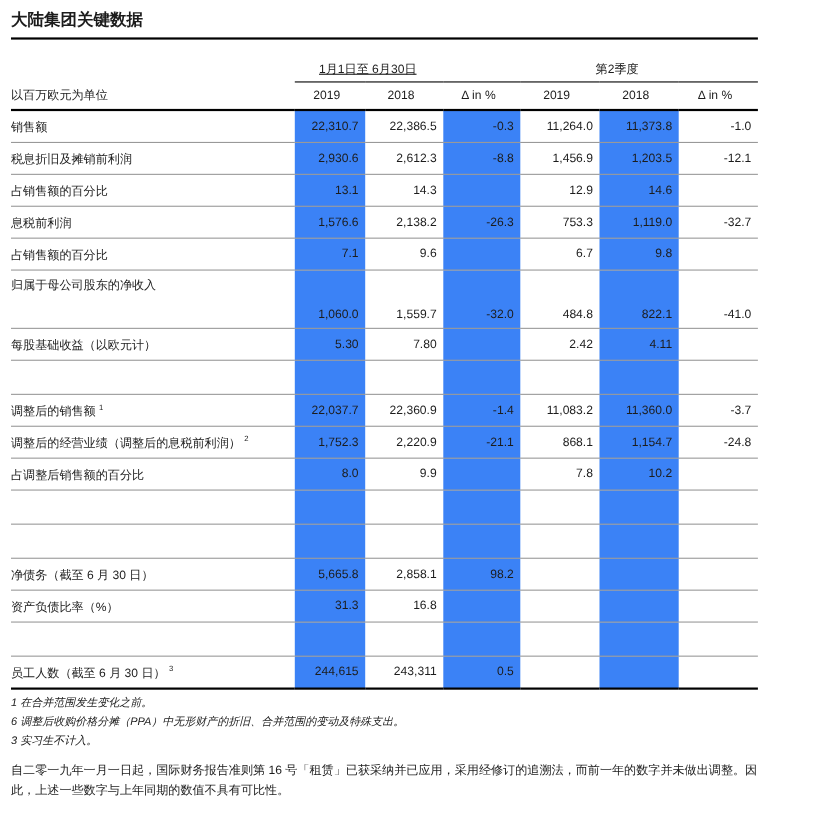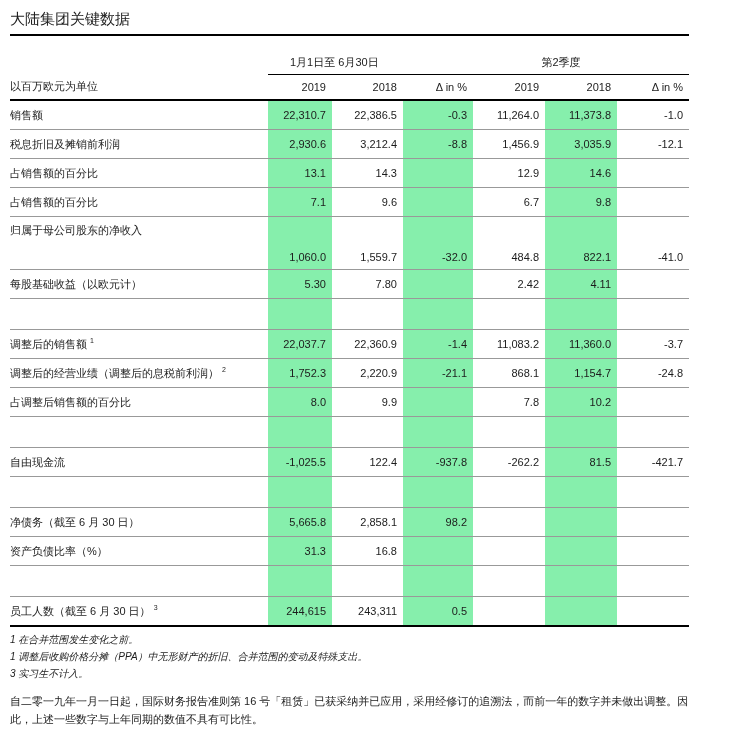--- a/index.html
+++ b/index.html
@@ -8,21 +8,21 @@
     width:748px; height:755px;
     box-sizing:border-box;
     padding:8px 59px 0 10px;
     background:#fff;
     font-family:"Liberation Sans","DejaVu Sans",sans-serif;
     color:#1c1c1c;
     overflow:hidden;
   }
   .title {
     font-size:15px;
-    font-weight:normal;
+    font-weight:bold;
     line-height:19px;
     margin:0;
     padding:1px 0 6px 0;
     border-bottom:2px solid #000;
   }
   table.kpi {
     margin-top:12px;
     border-collapse:collapse;
     table-layout:fixed;
     width:679px;
@@ -31,28 +31,28 @@
   col.c-label { width:258px; }
   col.c-1 { width:64px; }
   col.c-2 { width:71px; }
   col.c-3 { width:70px; }
   col.c-4 { width:72px; }
   col.c-5 { width:72px; }
   col.c-6 { width:72px; }
 
   th { font-weight:normal; }
   tr.group-row th { height:22px; vertical-align:bottom; padding:0 0 4px 0; }
-  tr.group-row th.g1 { text-align:left; padding-left:22px; border-bottom:1px solid #000; }
+  tr.group-row th.g1 { text-align:left; padding-left:22px; border-bottom:1px solid #000;text-decoration:underline; }
   tr.group-row th.g2 { text-align:center; padding-right:40px; border-bottom:1px solid #000; }
-  tr.cols-row th { height:24px; vertical-align:middle; text-align:right; padding:0 6px 0 0; border-bottom:2px solid #000; }
+  tr.cols-row th { height:24px; vertical-align:middle; text-align:center; padding:0 6px 0 0; border-bottom:2px solid #000; }
   tr.cols-row th.unit { text-align:left; padding:0; }
 
   tbody td { height:28px; vertical-align:middle; text-align:right; padding:0 6px 0 0; border-top:1px solid #999; }
   tbody td.label { text-align:left; padding:0; }
-  tbody td.band { background:#86efac; }
+  tbody td.band { background:#3b82f6; }
   tbody tr.spacer td { height:30px; }
   tbody tr.tall td { height:40px; vertical-align:bottom; padding-bottom:6px;margin-top:24px; }
   tbody tr.tall td.label { vertical-align:top; padding-top:6px; }
   tbody tr.last td { border-bottom:2px solid #000; }
   sup { font-size:7px; line-height:0; }
 
   .footnotes { margin-top:4px; font-size:10px; font-style:italic; line-height:17px; }
   .note { margin-top:11px; font-size:11px; line-height:17.5px; width:679px; }
 </style>
 </head>
@@ -94,34 +94,43 @@
           <td class="num band">22,310.7</td>
           <td class="num">22,386.5</td>
           <td class="num band">-0.3</td>
           <td class="num">11,264.0</td>
           <td class="num band">11,373.8</td>
           <td class="num">-1.0</td>
         </tr>
         <tr>
           <td class="label">税息折旧及摊销前利润</td>
           <td class="num band">2,930.6</td>
-          <td class="num">3,212.4</td>
+          <td class="num">2,612.3</td>
           <td class="num band">-8.8</td>
           <td class="num">1,456.9</td>
-          <td class="num band">3,035.9</td>
+          <td class="num band">1,203.5</td>
           <td class="num">-12.1</td>
         </tr>
         <tr>
           <td class="label">占销售额的百分比</td>
           <td class="num band">13.1</td>
           <td class="num">14.3</td>
           <td class="num band"></td>
           <td class="num">12.9</td>
           <td class="num band">14.6</td>
           <td class="num"></td>
+        </tr>
+        <tr>
+          <td class="label">息税前利润</td>
+          <td class="num band">1,576.6</td>
+          <td class="num">2,138.2</td>
+          <td class="num band">-26.3</td>
+          <td class="num">753.3</td>
+          <td class="num band">1,119.0</td>
+          <td class="num">-32.7</td>
         </tr>
         <tr>
           <td class="label">占销售额的百分比</td>
           <td class="num band">7.1</td>
           <td class="num">9.6</td>
           <td class="num band"></td>
           <td class="num">6.7</td>
           <td class="num band">9.8</td>
           <td class="num"></td>
         </tr>
@@ -181,29 +190,20 @@
         </tr>
         <tr class="spacer">
           <td class="label"></td>
           <td class="num band"></td>
           <td class="num"></td>
           <td class="num band"></td>
           <td class="num"></td>
           <td class="num band"></td>
           <td class="num"></td>
         </tr>
-        <tr>
-          <td class="label">自由现金流</td>
-          <td class="num band">-1,025.5</td>
-          <td class="num">122.4</td>
-          <td class="num band">-937.8</td>
-          <td class="num">-262.2</td>
-          <td class="num band">81.5</td>
-          <td class="num">-421.7</td>
-        </tr>
         <tr class="spacer">
           <td class="label"></td>
           <td class="num band"></td>
           <td class="num"></td>
           <td class="num band"></td>
           <td class="num"></td>
           <td class="num band"></td>
           <td class="num"></td>
         </tr>
         <tr>
@@ -240,19 +240,19 @@
           <td class="num band">0.5</td>
           <td class="num"></td>
           <td class="num band"></td>
           <td class="num"></td>
         </tr>
       </tbody>
   </table>
 
   <div class="footnotes">
       <div>1 在合并范围发生变化之前。</div>
-      <div>1 调整后收购价格分摊（PPA）中无形财产的折旧、合并范围的变动及特殊支出。</div>
+      <div>6 调整后收购价格分摊（PPA）中无形财产的折旧、合并范围的变动及特殊支出。</div>
       <div>3 实习生不计入。</div>
     </div>
 
   <p class="note">自二零一九年一月一日起，国际财务报告准则第 16 号「租赁」已获采纳并已应用，采用经修订的追溯法，而前一年的数字并未做出调整。因此，上述一些数字与上年同期的数值不具有可比性。</p>
 
 </div>
 
 </body></html>

